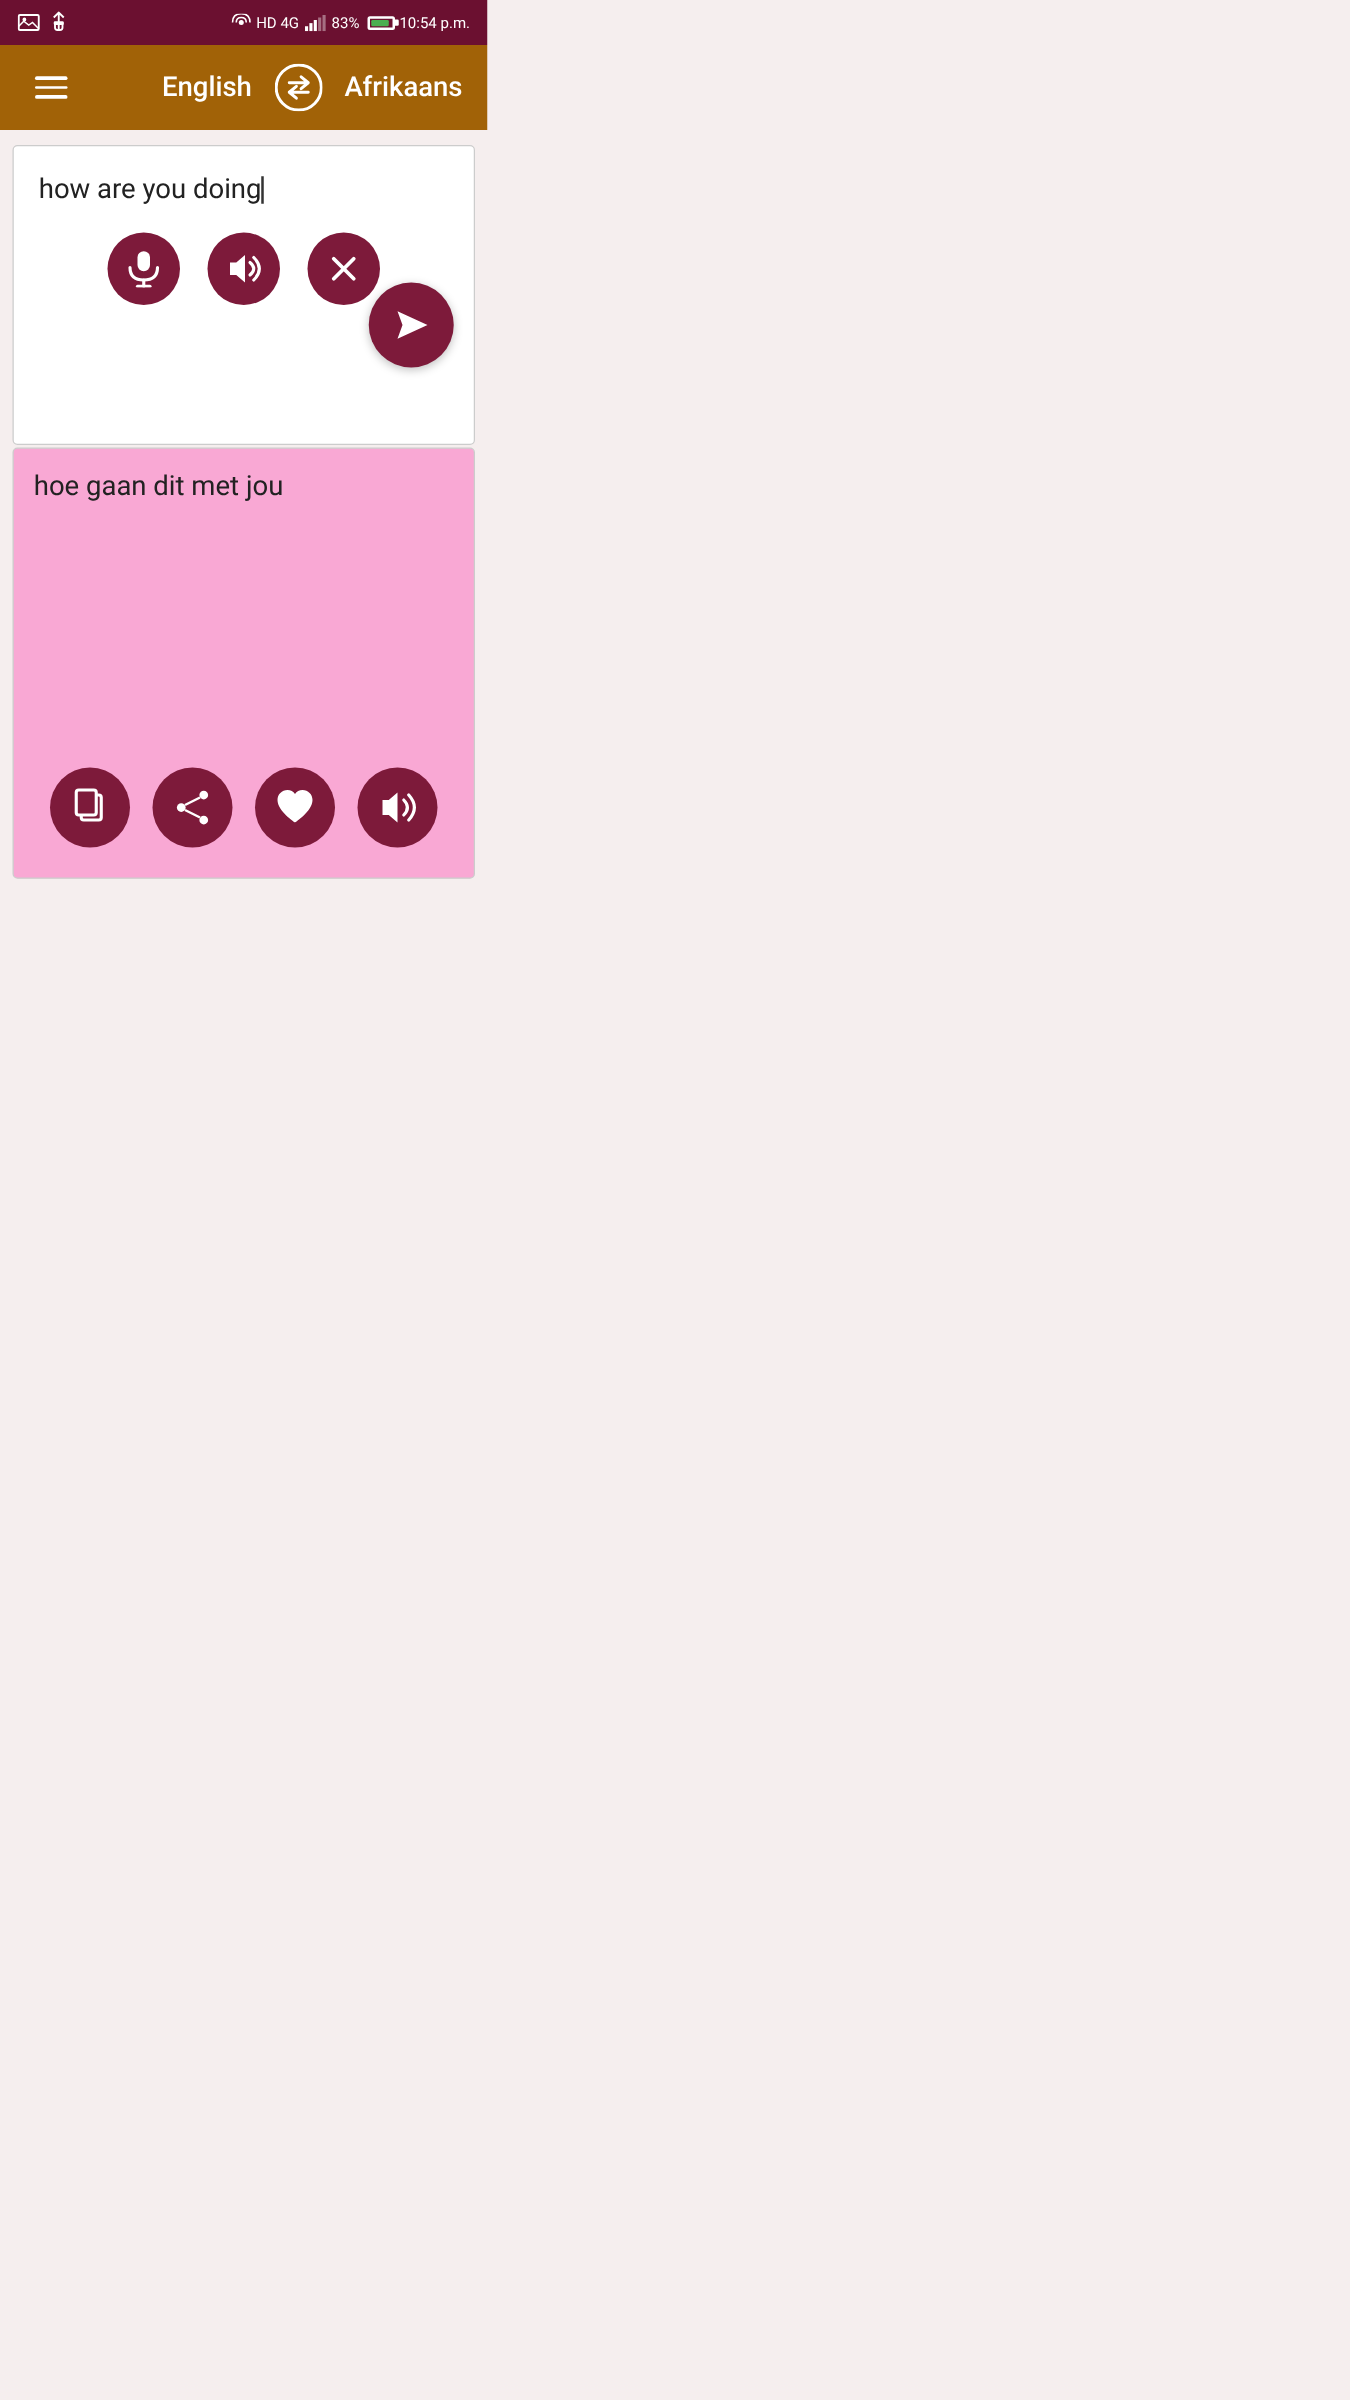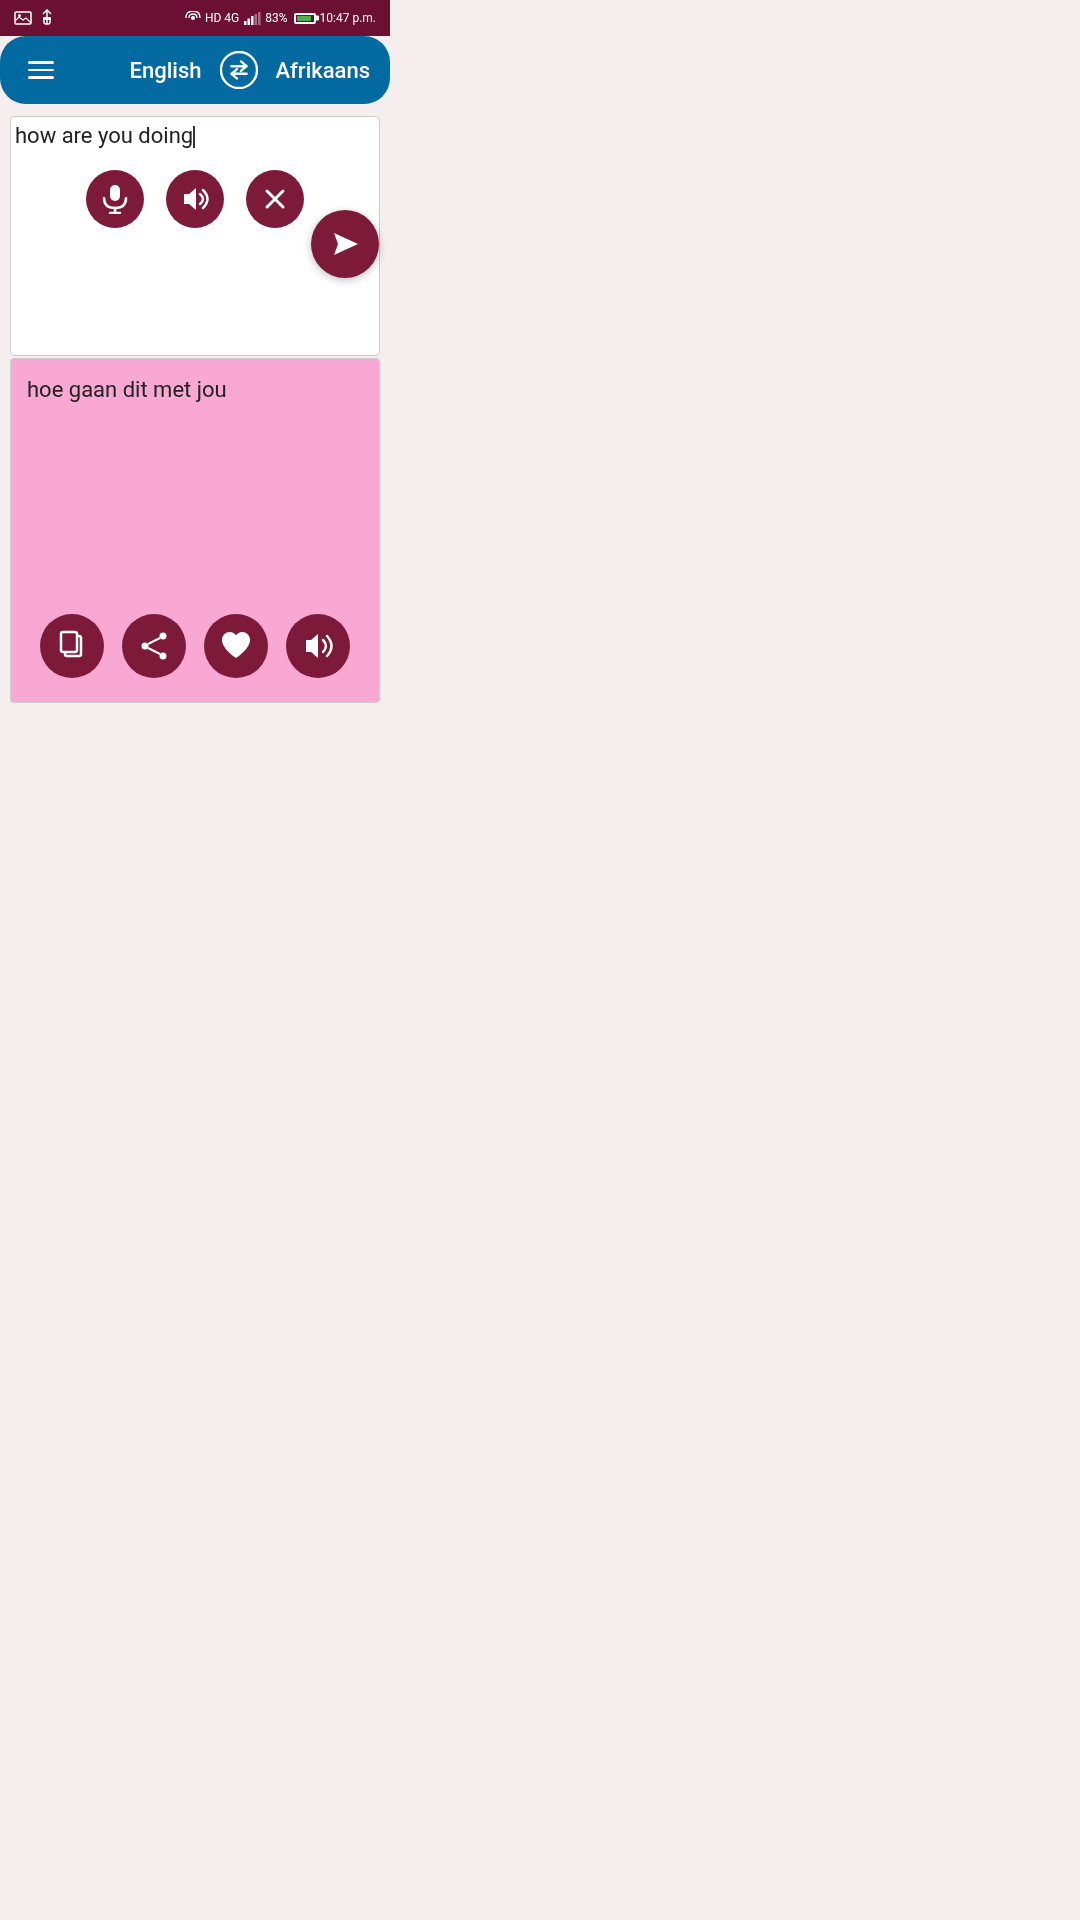--- a/index.html
+++ b/index.html
@@ -69,27 +69,26 @@
       left: 1px;
       top: 1px;
       bottom: 1px;
       width: 80%;
       background-color: #4caf50;
       border-radius: 1px;
     }
 
     
     .toolbar {
-      background-color: #0369a1;
+      background-color: #a16207;
       display: flex;
       justify-content: space-between;
       align-items: center;
       padding: 0 20px;
       height: 68px;
-      border-radius: 26px;
     }
 
     .toolbar-menu {
       cursor: pointer;
       display: flex;
       flex-direction: column;
       gap: 5px;
       padding: 8px;
     }
 
@@ -118,21 +117,21 @@
       height: 38px;
       cursor: pointer;
     }
 
     
     .input-section {
       background-color: white;
       border: 1.5px solid #ccc;
       margin: 12px 10px 0 10px;
       border-radius: 4px;
-      padding: 4px;
+      padding: 20px;
       position: relative;
       min-height: 240px;
     }
 
     .cursor-line {
       display: inline-block;
       width: 2px;
       height: 22px;
       background-color: #333;
       vertical-align: middle;
@@ -248,21 +247,21 @@
       <rect x="1" y="9" width="2.5" height="4" fill="white"></rect>
       <rect x="4.5" y="6.5" width="2.5" height="6.5" fill="white"></rect>
       <rect x="8" y="4" width="2.5" height="9" fill="white"></rect>
       <rect x="11.5" y="2" width="2.5" height="11" fill="rgba(255,255,255,0.4)"></rect>
       <rect x="15" y="0" width="2.5" height="13" fill="rgba(255,255,255,0.4)"></rect>
     </svg>
     <span>83%</span>
     <div class="battery-icon">
       <div class="battery-fill"></div>
     </div>
-    <span>10:47 p.m.</span>
+    <span>10:54 p.m.</span>
   </div>
 </div>
 
 <div class="toolbar">
   <div class="toolbar-menu">
     <div class="hamburger-line"></div>
     <div class="hamburger-line"></div>
     <div class="hamburger-line"></div>
   </div>
 

